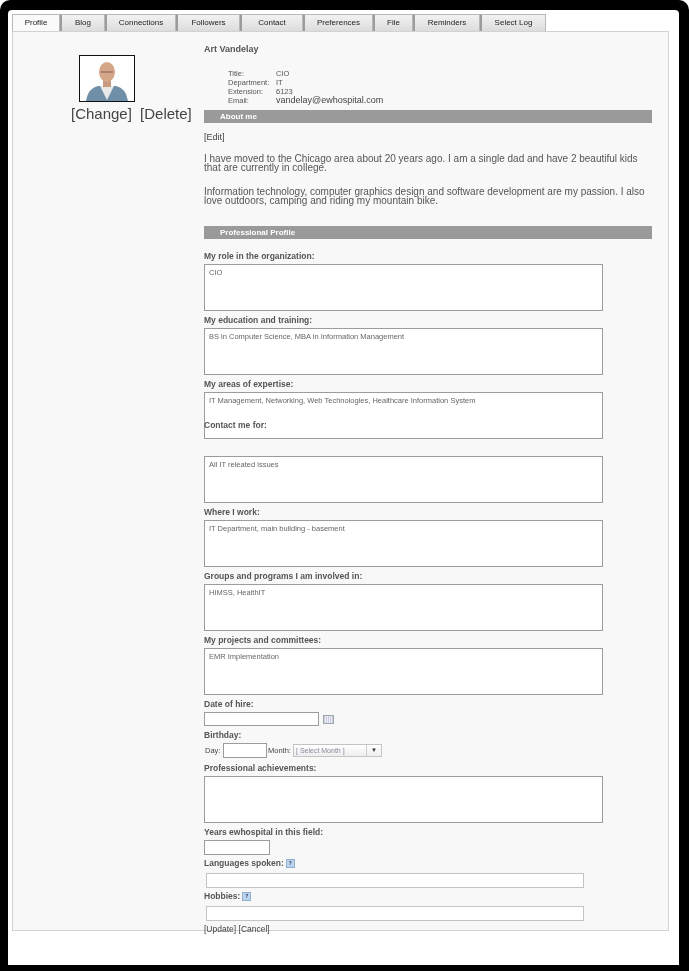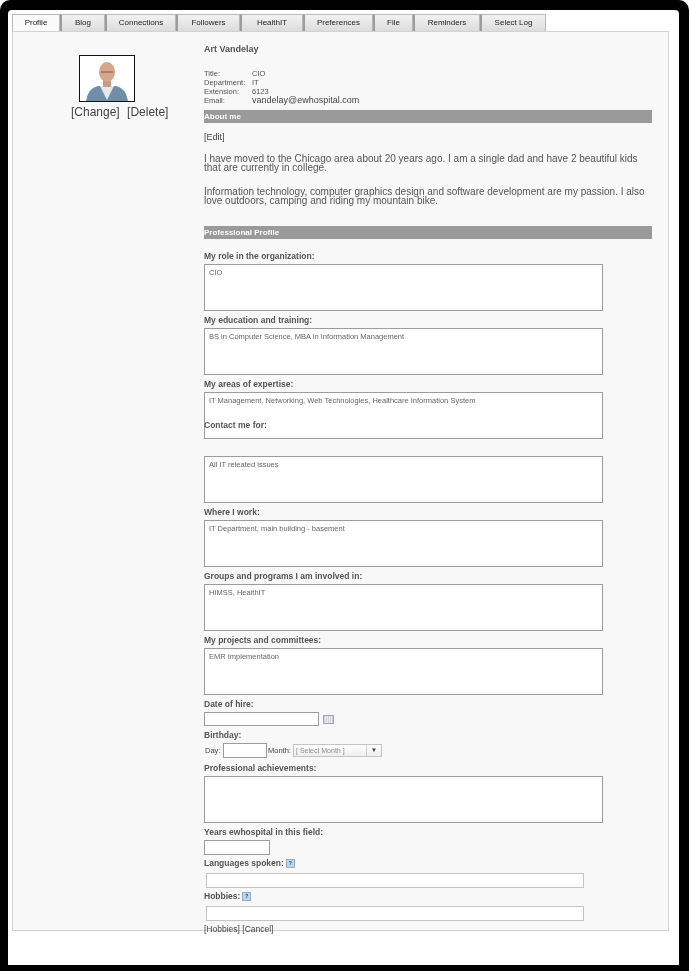--- a/index.html
+++ b/index.html
@@ -22,32 +22,32 @@
     height: 16px; line-height: 16px; font-size: 8px; text-align: center; color: #222;
     background: linear-gradient(#f2f2f2, #dcdcdc); border: 1px solid #b8b8b8; border-bottom: none;
     box-sizing: content-box; cursor: pointer; border-left: 2px solid #9c9c9c;
   }
   .tab.active { background: #fafafa; border-left: 1px solid #b8b8b8; height: 17px; }
   .panel {
     position: absolute; left: 4px; top: 21px; width: 657px; height: 900px;
     background: #f8f8f8; border: 1px solid #d2d2d2; box-sizing: border-box;
   }
   .photo-box { position: absolute; left: 66px; top: 23px; width: 54px; height: 45px; border: 1px solid #111; background: #fff; overflow: hidden; }
-  .photo-links { position: absolute; left: 58px; top: 73px; font-size: 12px; color: #444; white-space: nowrap; }
+  .photo-links { position: absolute; left: 58px; top: 73px; font-size: 15px; color: #444; white-space: nowrap; }
   .photo-links span { cursor: pointer; margin-right: 4px; }
 
   .content { position: absolute; left: 191px; top: 0; width: 450px; }
   .name { position: absolute; top: 12px; left: 0; font-size: 9px; font-weight: bold; color: #555; }
   .info { position: absolute; top: 37px; left: 0; font-size: 7.5px; color: #555; line-height: 9px; }
-  .info .row { display: flex; }
+  .info .row { display: flex; margin-left: 24px; }
   .info .lbl { width: 48px; }
   .info .email { font-size: 9px; color: #444; }
   .section-bar {
     position: absolute; left: 0; width: 448px; height: 13px; background: #9a9a9a; color: #fff;
-    font-size: 8px; font-weight: bold; line-height: 13px; padding-left: 0; box-sizing: border-box;
+    font-size: 8px; font-weight: bold; line-height: 13px; padding-left: 16px; box-sizing: border-box;
   }
   .edit-link { position: absolute; left: 0; top: 100px; font-size: 9px; color: #444; cursor: pointer; }
   .about { position: absolute; left: 0; font-size: 10px; color: #555; width: 450px; line-height: 9px; }
   .flabel { position: absolute; left: 0; font-size: 8.5px; font-weight: bold; color: #555; }
   .tarea {
     position: absolute; left: 0; width: 399px; height: 47px; background: #fff; border: 1px solid #9c9c9c;
     box-sizing: border-box; font-size: 7.5px; color: #666; padding: 3px 4px;
   }
   .inp { position: absolute; background: #fff; border: 1px solid #9c9c9c; box-sizing: border-box; }
   .inp.light { border-color: #c4c4c4; }
@@ -75,21 +75,21 @@
 <body>
 
 <div class="frame"></div>
 <div class="window">
 
   <div class="tabbar">
     <div class="tab active" style="width:46px">Profile</div>
     <div class="tab" style="width:42px">Blog</div>
     <div class="tab" style="width:68px">Connections</div>
     <div class="tab" style="width:61px">Followers</div>
-    <div class="tab" style="width:60px">HealthIT</div>
+    <div class="tab" style="width:60px">Contact</div>
     <div class="tab" style="width:67px">Preferences</div>
     <div class="tab" style="width:37px">File</div>
     <div class="tab" style="width:64px">Reminders</div>
     <div class="tab" style="width:63px">Select Log</div>
   </div>
 
   <div class="panel">
 
     <div class="photo-box">
       <svg width="54" height="45" viewBox="0 0 54 45">
@@ -175,19 +175,19 @@
       <div class="flabel" style="top:795px">Years ewhospital in this field:</div>
       <div class="inp" style="top:808px; width:66px; height:15px"></div>
 
       <div class="flabel" style="top:826px"><span>Languages spoken:</span><span class="help">?</span></div>
       <div class="inp light" style="left:2px; top:841px; width:378px; height:15px"></div>
 
       <div class="flabel" style="top:859px"><span>Hobbies:</span><span class="help">?</span></div>
       <div class="inp light" style="left:2px; top:874px; width:378px; height:15px"></div>
 
       <div class="actions" style="top:892px">
-        <span>[Hobbies]</span>
+        <span>[Update]</span>
         <span>[Cancel]</span>
       </div>
     </div>
   </div>
 
 </div>
 
 </body></html>

